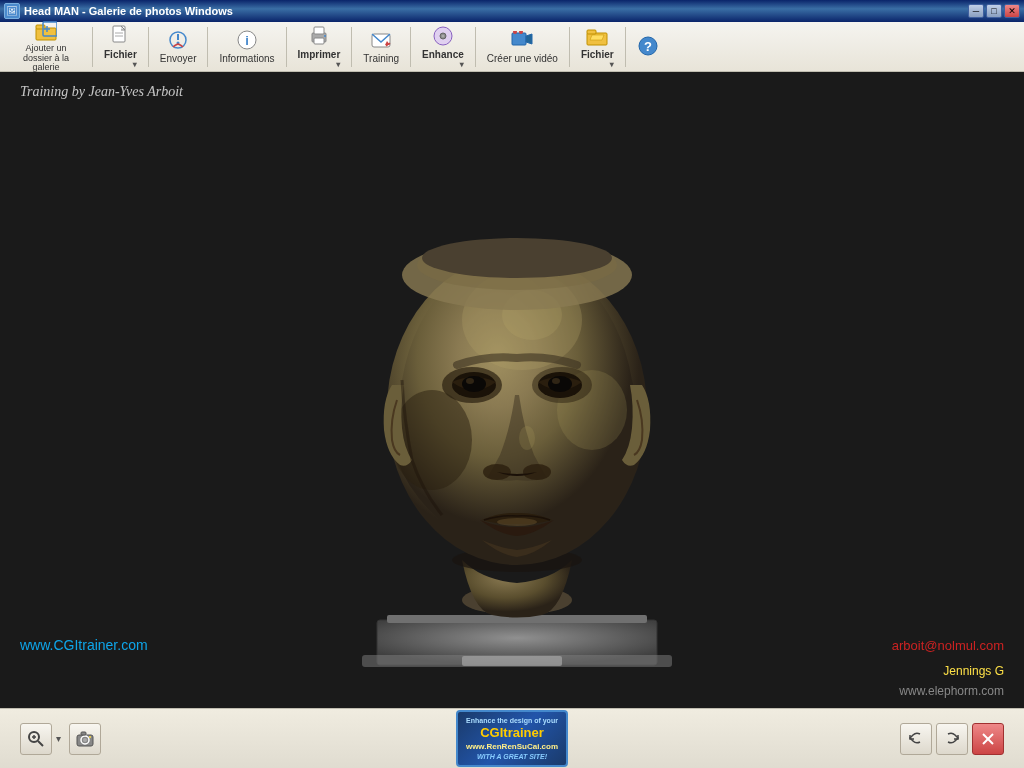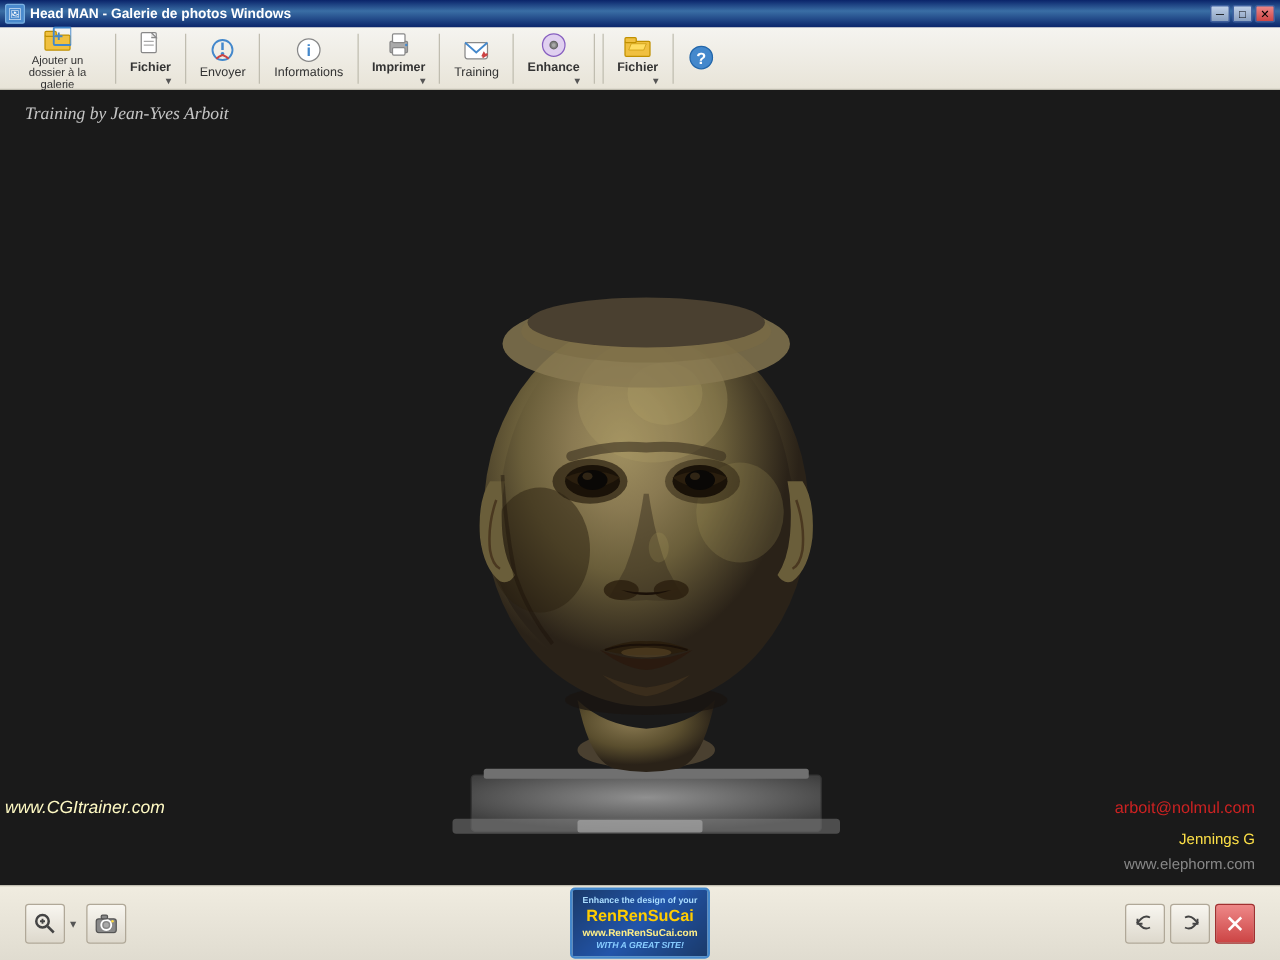--- a/index.html
+++ b/index.html
@@ -142,25 +142,24 @@
       top: 12px;
       left: 20px;
       color: rgba(255,255,255,0.75);
       font-size: 14px;
       font-style: italic;
       font-family: 'Georgia', serif;
     }
     #watermark-bottom-left {
       position: absolute;
       bottom: 55px;
-      left: 4px;
-      color: #fef9c3;
+      left: 20px;
+      color: #0ea5e9;
       font-size: 14px;
       font-family: 'Arial', sans-serif;
-      font-style: italic;
     }
     #watermark-bottom-right {
       position: absolute;
       bottom: 55px;
       right: 20px;
       color: #cc2222;
       font-size: 13px;
       font-family: 'Arial', sans-serif;
     }
     #text-jennings {
@@ -391,20 +390,31 @@
       </svg>
     </div>
     <div class="toolbar-with-arrow">
       <span class="toolbar-label">Enhance</span>
       <span class="dropdown-arrow">▾</span>
     </div>
   </div>
 
   <div class="toolbar-sep"></div>
 
+  <div class="toolbar-item">
+    <div class="toolbar-icon">
+      <svg width="22" height="18" viewBox="0 0 22 18">
+        <rect x="1" y="2" width="14" height="12" rx="1" fill="#4488cc" stroke="#2266aa" stroke-width="1"></rect>
+        <polygon points="15,5 21,3 21,13 15,11" fill="#226699" stroke="#2266aa" stroke-width="1"></polygon>
+        <circle cx="4" cy="1" r="2" fill="#cc4444"></circle>
+        <circle cx="10" cy="1" r="2" fill="#cc4444"></circle>
+      </svg>
+    </div>
+    <span class="toolbar-label">Créer une vidéo</span>
+  </div>
 
   <div class="toolbar-sep"></div>
 
   <div class="toolbar-item">
     <div class="toolbar-icon">
       <svg width="22" height="20" viewBox="0 0 22 20">
         <rect x="1" y="7" width="20" height="12" rx="1" fill="#f0c040" stroke="#c09000" stroke-width="1"></rect>
         <rect x="1" y="4" width="9" height="4" rx="1" fill="#f0c040" stroke="#c09000" stroke-width="1"></rect>
         <path d="M4,14 L6,9 L18,9 L16,14 Z" fill="#ffdd60" stroke="#c09000" stroke-width="0.5"></path>
       </svg>
@@ -551,21 +561,21 @@
         <circle cx="9" cy="9" r="2" fill="#aaa"></circle>
         <rect x="5" y="1" width="5" height="3" rx="1" fill="#888" stroke="#555" stroke-width="1"></rect>
         <circle cx="14" cy="6" r="1" fill="#ffdd44"></circle>
       </svg>
     </div>
   </div>
 
   <div id="center-logo">
     <div class="logo-box">
       <div class="logo-sub">Enhance the design of your</div>
-      <div class="logo-main">RenRenSuCai</div>
+      <div class="logo-main">CGItrainer</div>
       <div style="color:#ffee88; font-size:8px;">www.RenRenSuCai.com</div>
       <div style="color:#88ccff; font-size:7px; font-style:italic;">WITH A GREAT SITE!</div>
     </div>
   </div>
 
   <div id="bottom-right-controls">
 
     <div class="nav-btn">
       <svg width="16" height="16" viewBox="0 0 16 16">
         <path d="M12,3 Q8,1 5,4 L2,7 L5,10 Q8,13 12,11" fill="none" stroke="#444" stroke-width="1.5"></path>

